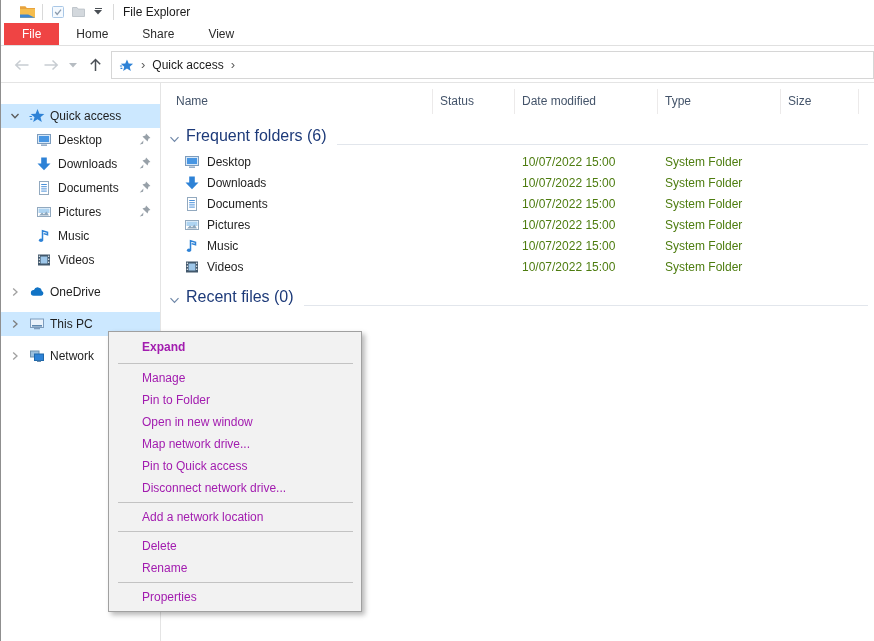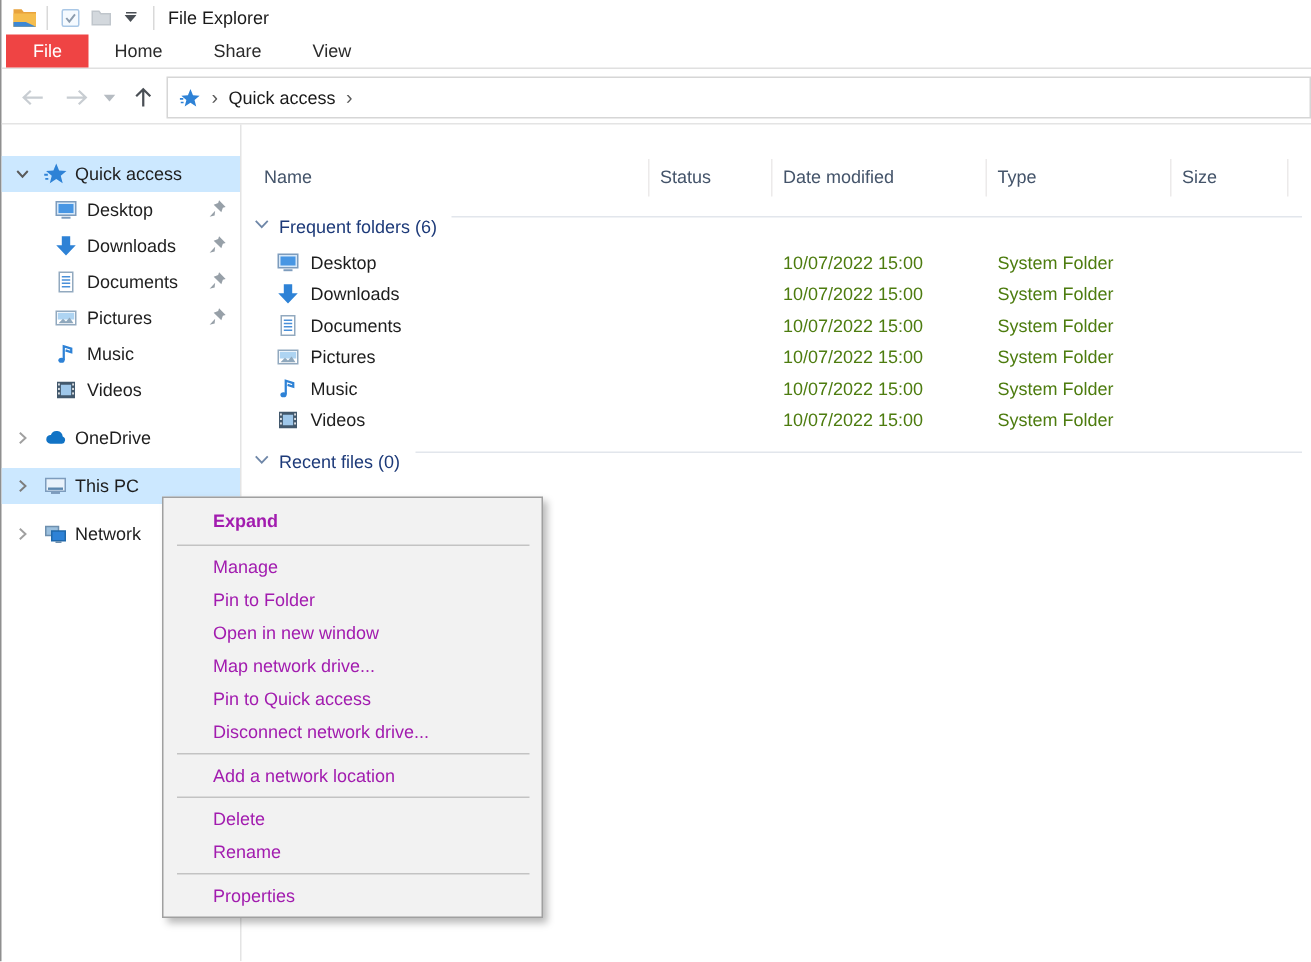--- a/index.html
+++ b/index.html
@@ -3,21 +3,21 @@
 <meta charset="utf-8">
 <style>
   * { margin:0; padding:0; box-sizing:border-box; }
   html,body { background:#fff; }
   body { font-family:"Liberation Sans", sans-serif; font-size:12px; color:#1e1e1e; }
   .window { position:relative; width:874px; height:641px; background:#fff; overflow:hidden;
             border-left:1px solid #8f8f8f; }
 
   
   .titlebar { position:absolute; left:0; top:0; right:0; height:23px;
-              display:flex; align-items:center; padding-left:5px; }
+              display:flex; align-items:center; padding-left:16px; }
   .titlebar .sep { width:1px; height:16px; background:#d9d9d9; margin:0 5px; }
   .titlebar .qat-btn { display:flex; align-items:center; justify-content:center;
                        width:20px; height:20px; }
   .title-text { margin-left:4px; color:#1a1a1a; }
   .qat-drop { display:flex; flex-direction:column; align-items:center; gap:1px; }
   .qat-drop .bar { width:7px; height:1px; background:#4a4f55; }
 
   
   .tabs { position:absolute; left:0; top:23px; right:0; height:23px;
           display:flex; align-items:stretch; border-bottom:1px solid #e0e0e0; }
@@ -48,26 +48,26 @@
                      display:flex; align-items:center; justify-content:center; }
   .side-item .ic { position:absolute; display:flex; width:16px; height:16px; }
   .side-item.root .ic { left:28px; } .side-item.root .lbl { margin-left:49px; }
   .side-item.child .ic { left:35px; } .side-item.child .lbl { margin-left:57px; }
   .side-item .pin { position:absolute; right:7px; top:4px; width:15px; height:15px; }
   .side-gap { height:8px; }
 
   
   .content { position:absolute; left:161px; top:0; right:0; bottom:0; }
   .grid5 { display:grid; grid-template-columns:271px 82px 143px 123px 78px; }
-  .col-headers { height:25px; margin-top:23px; color:#44546a; }
+  .col-headers { height:25px; margin-top:6px; color:#44546a; }
   .col-headers > div { border-right:1px solid #eceaea; line-height:24px; padding-left:7px; }
   .col-headers .c-name { padding-left:14px; }
 
-  .group-header { display:flex; align-items:flex-start; margin:13px 6px 4px 7px;
-                  color:#1d3a79; font-size:12px; }
+  .group-header { display:flex; align-items:flex-end; margin:13px 6px 4px 7px;
+                  color:#1d3a79; font-size:16px; }
   .group-header .gchev { width:11px; height:11px; margin-right:6px; display:flex; }
   .group-header .gline { flex:1; height:1px; background:#e2e6ec; margin-left:10px; }
   .rows { margin-top:6px; }
   .file-row { height:21px; align-items:center; }
   .file-row .cell-name { display:flex; align-items:center; padding-left:22px; gap:7px; color:#1e1e1e; }
   .file-row .cell-name .ic { width:16px; height:16px; display:flex; flex:0 0 16px; }
   .file-row .cell { padding-left:7px; color:#4d7c0f; }
   .recent-group { margin-top:11px; }
 
   

